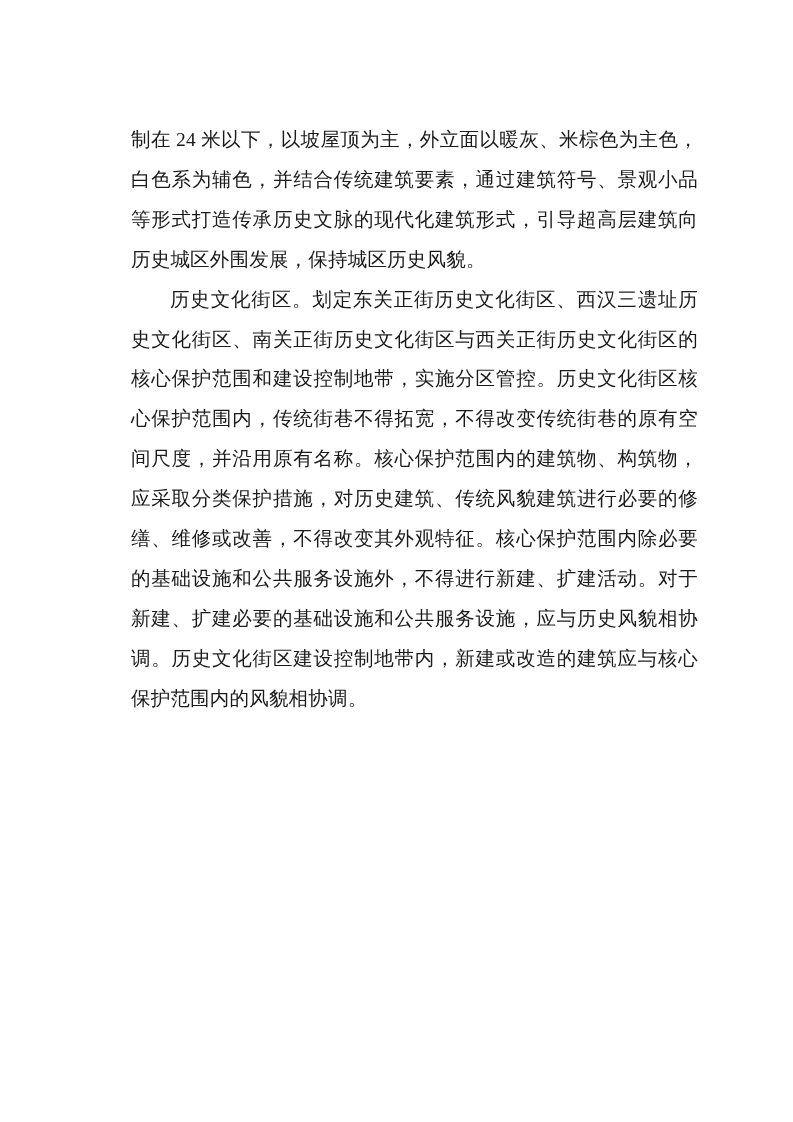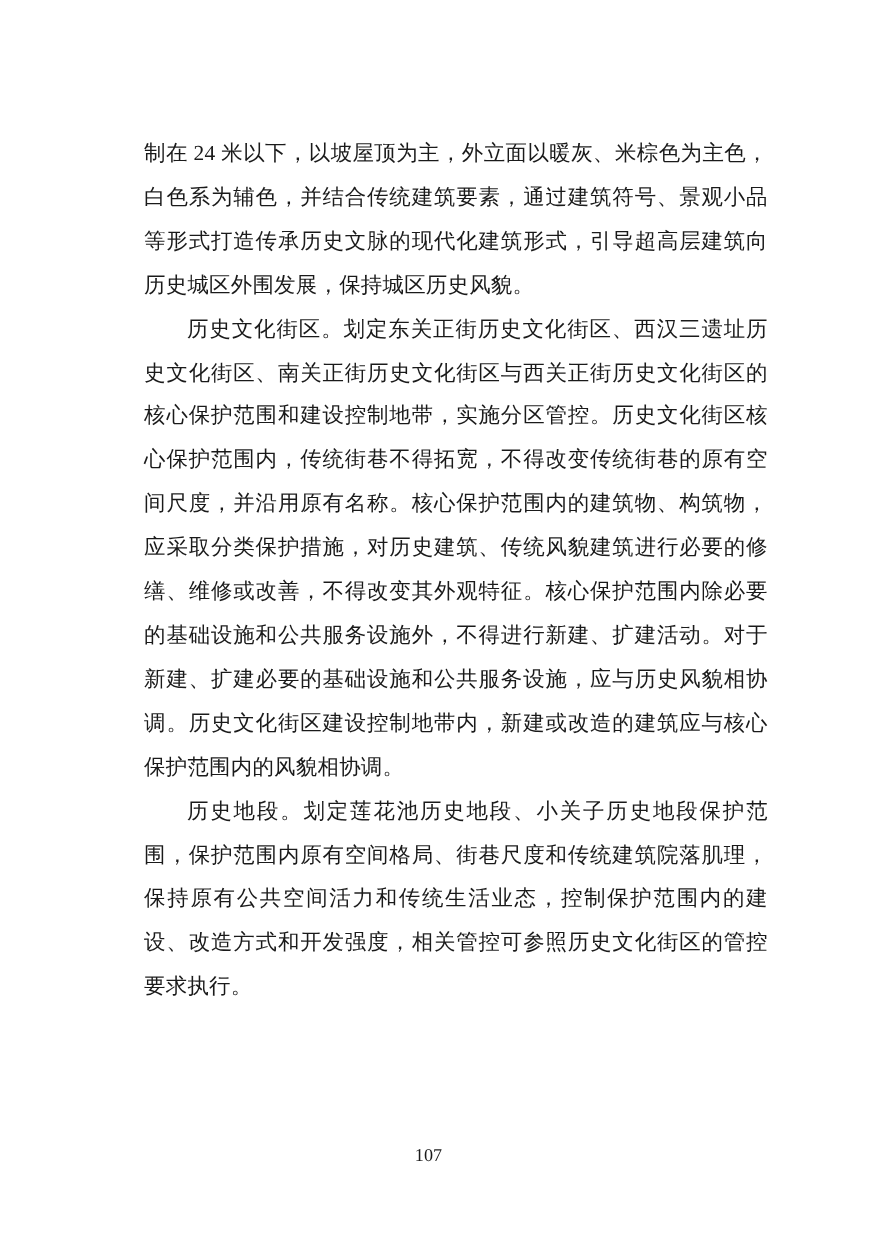--- a/index.html
+++ b/index.html
@@ -48,16 +48,14 @@
     color: #1a1a1a;
   }
 </style>
 </head>
 <body>
 
 <div class="page">
   <div class="text-block">
     <p class="para"><span class="lead"></span><span>制在 24 米以下，以坡屋顶为主，外立面以暖灰、米棕色为主色，白色系为辅色，并结合传统建筑要素，通过建筑符号、景观小品等形式打造传承历史文脉的现代化建筑形式，引导超高层建筑向历史城区外围发展，保持城区历史风貌。</span></p>
     <p class="para indent"><span class="lead">历史文化街区。</span><span>划定东关正街历史文化街区、西汉三遗址历史文化街区、南关正街历史文化街区与西关正街历史文化街区的核心保护范围和建设控制地带，实施分区管控。历史文化街区核心保护范围内，传统街巷不得拓宽，不得改变传统街巷的原有空间尺度，并沿用原有名称。核心保护范围内的建筑物、构筑物，应采取分类保护措施，对历史建筑、传统风貌建筑进行必要的修缮、维修或改善，不得改变其外观特征。核心保护范围内除必要的基础设施和公共服务设施外，不得进行新建、扩建活动。对于新建、扩建必要的基础设施和公共服务设施，应与历史风貌相协调。历史文化街区建设控制地带内，新建或改造的建筑应与核心保护范围内的风貌相协调。</span></p>
-    <p class="para indent"><span class="lead">历史地段。</span><span>划定莲花池历史地段、小关子历史地段保护范围，保护范围内原有空间格局、街巷尺度和传统建筑院落肌理，保持原有公共空间活力和传统生活业态，控制保护范围内的建设、改造方式和开发强度，相关管控可参照历史文化街区的管控要求执行。</span></p>
   </div>
-  <div class="page-number">107</div>
 </div>
 
 </body></html>

